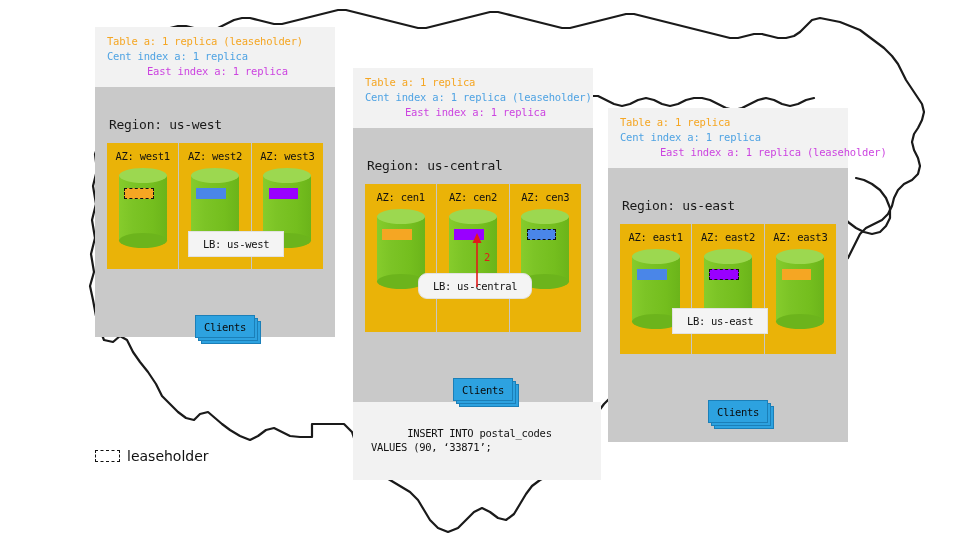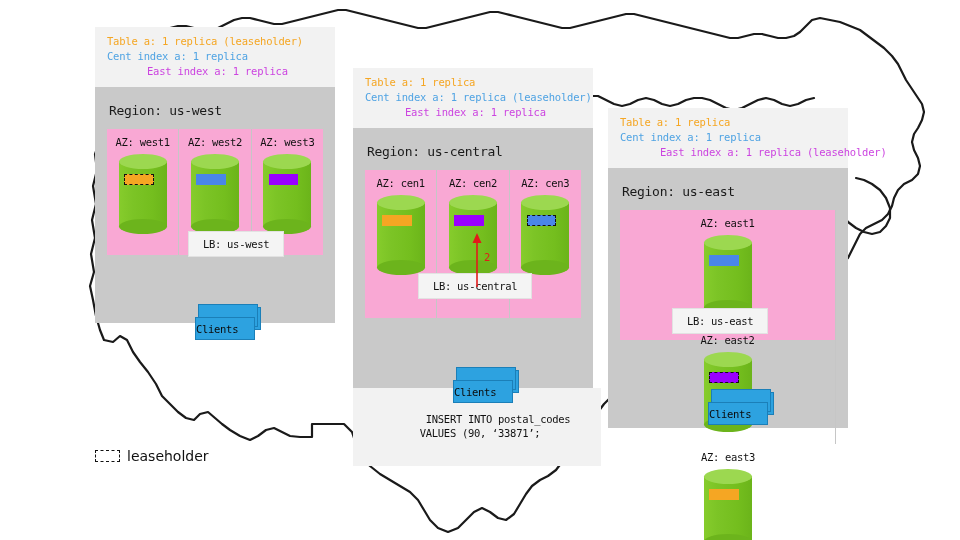--- a/index.html
+++ b/index.html
@@ -24,30 +24,30 @@
     letter-spacing:-0.2px;
     white-space:nowrap;
   }
   .rep-table{color:#f5a623;}
   .rep-cent{color:#4fa3e3;}
   .rep-east{color:#cc44e0;margin-left:40px;}
 
   .regionbox{
     background:#c9c9c9;
     position:relative;
-    padding:12px 12px 0 12px;
+    padding:26px 12px 0 12px;
   }
   .region-title{
     font-size:13px;color:#1a1a1a;
     margin:4px 0 11px 2px;
     letter-spacing:-0.3px;
   }
 
   .azrow{
-    background:#f9a8d4;
+    background:#eab308;
     display:flex;
     position:relative;
   }
   .az{
     flex:1 1 0;
     position:relative;
     padding:7px 0 12px 0;
     text-align:center;
     border-right:1px solid #c6c6c6;
   }
@@ -116,21 +116,21 @@
   }
   .clients .card{
     position:absolute;
     width:60px;height:23px;
     background:#2da2e0;
     border:1.5px solid #1b7fb8;
     box-sizing:border-box;
   }
   .clients .c3{left:6px;top:6px;}
   .clients .c2{left:3px;top:3px;}
-  .clients .c1{left:0;top:0;display:flex;align-items:center;margin-top:16px;}
+  .clients .c1{left:0;top:0;display:flex;align-items:center;justify-content:center;}
   .clients .c1 span{
     font-size:10.5px;color:#0b0b0b;letter-spacing:-0.3px;
   }
 
   .sqlbox{
     background:#f2f2f2;
     font-size:10.5px;
     line-height:14px;
     color:#111;
     padding:10px 12px 12px 18px;
@@ -318,39 +318,39 @@
         </div>
       </div>
     </div>
 
     <svg class="arrow" style="left:113px;top:164px;width:22px;height:56px;" viewBox="0 0 22 56" xmlns="http://www.w3.org/2000/svg">
       <line x1="11" y1="55" x2="11" y2="8" stroke="#e11b1b" stroke-width="1.6"></line>
       <polygon points="11,1 6.5,11 15.5,11" fill="#e11b1b"></polygon>
     </svg>
     <div class="arrow-num" style="left:131px;top:183px;">2</div>
 
-    <div class="lb" style="left:65px;top:205px;">
+    <div class="lb" style="left:65px;top:205px;border-radius:9px;">
       <span>LB: us-central</span>
     </div>
 
-    <div class="sqlbox" style="width:218px;text-align:center;">
+    <div class="sqlbox" style="width:218px;">
       <span>INSERT INTO postal_codes
 VALUES (90, ‘33871’;</span>
     </div>
   </div>
 
   <div class="cluster" id="cluster-east" style="left:608px;top:108px;width:240px;">
     <div class="replicas">
       <div class="rep-table">Table a: 1 replica</div>
       <div class="rep-cent">Cent index a: 1 replica</div>
       <div class="rep-east">East index a: 1 replica (leaseholder)</div>
     </div>
     <div class="regionbox" style="height:248px;">
       <div class="region-title">Region: us-east</div>
-      <div class="azrow" style="height:130px;flex-direction:column;">
+      <div class="azrow" style="height:130px;">
         <div class="az">
           <span class="az-label">AZ: east1</span>
           <div class="cyl" style="--cw:48px;--ch:80px;">
             <div class="side"></div>
             <div class="bottom"></div>
             <div class="top"></div>
             <div class="chip" style="background:#4a86e8;"></div>
           </div>
         </div>
         <div class="az">

